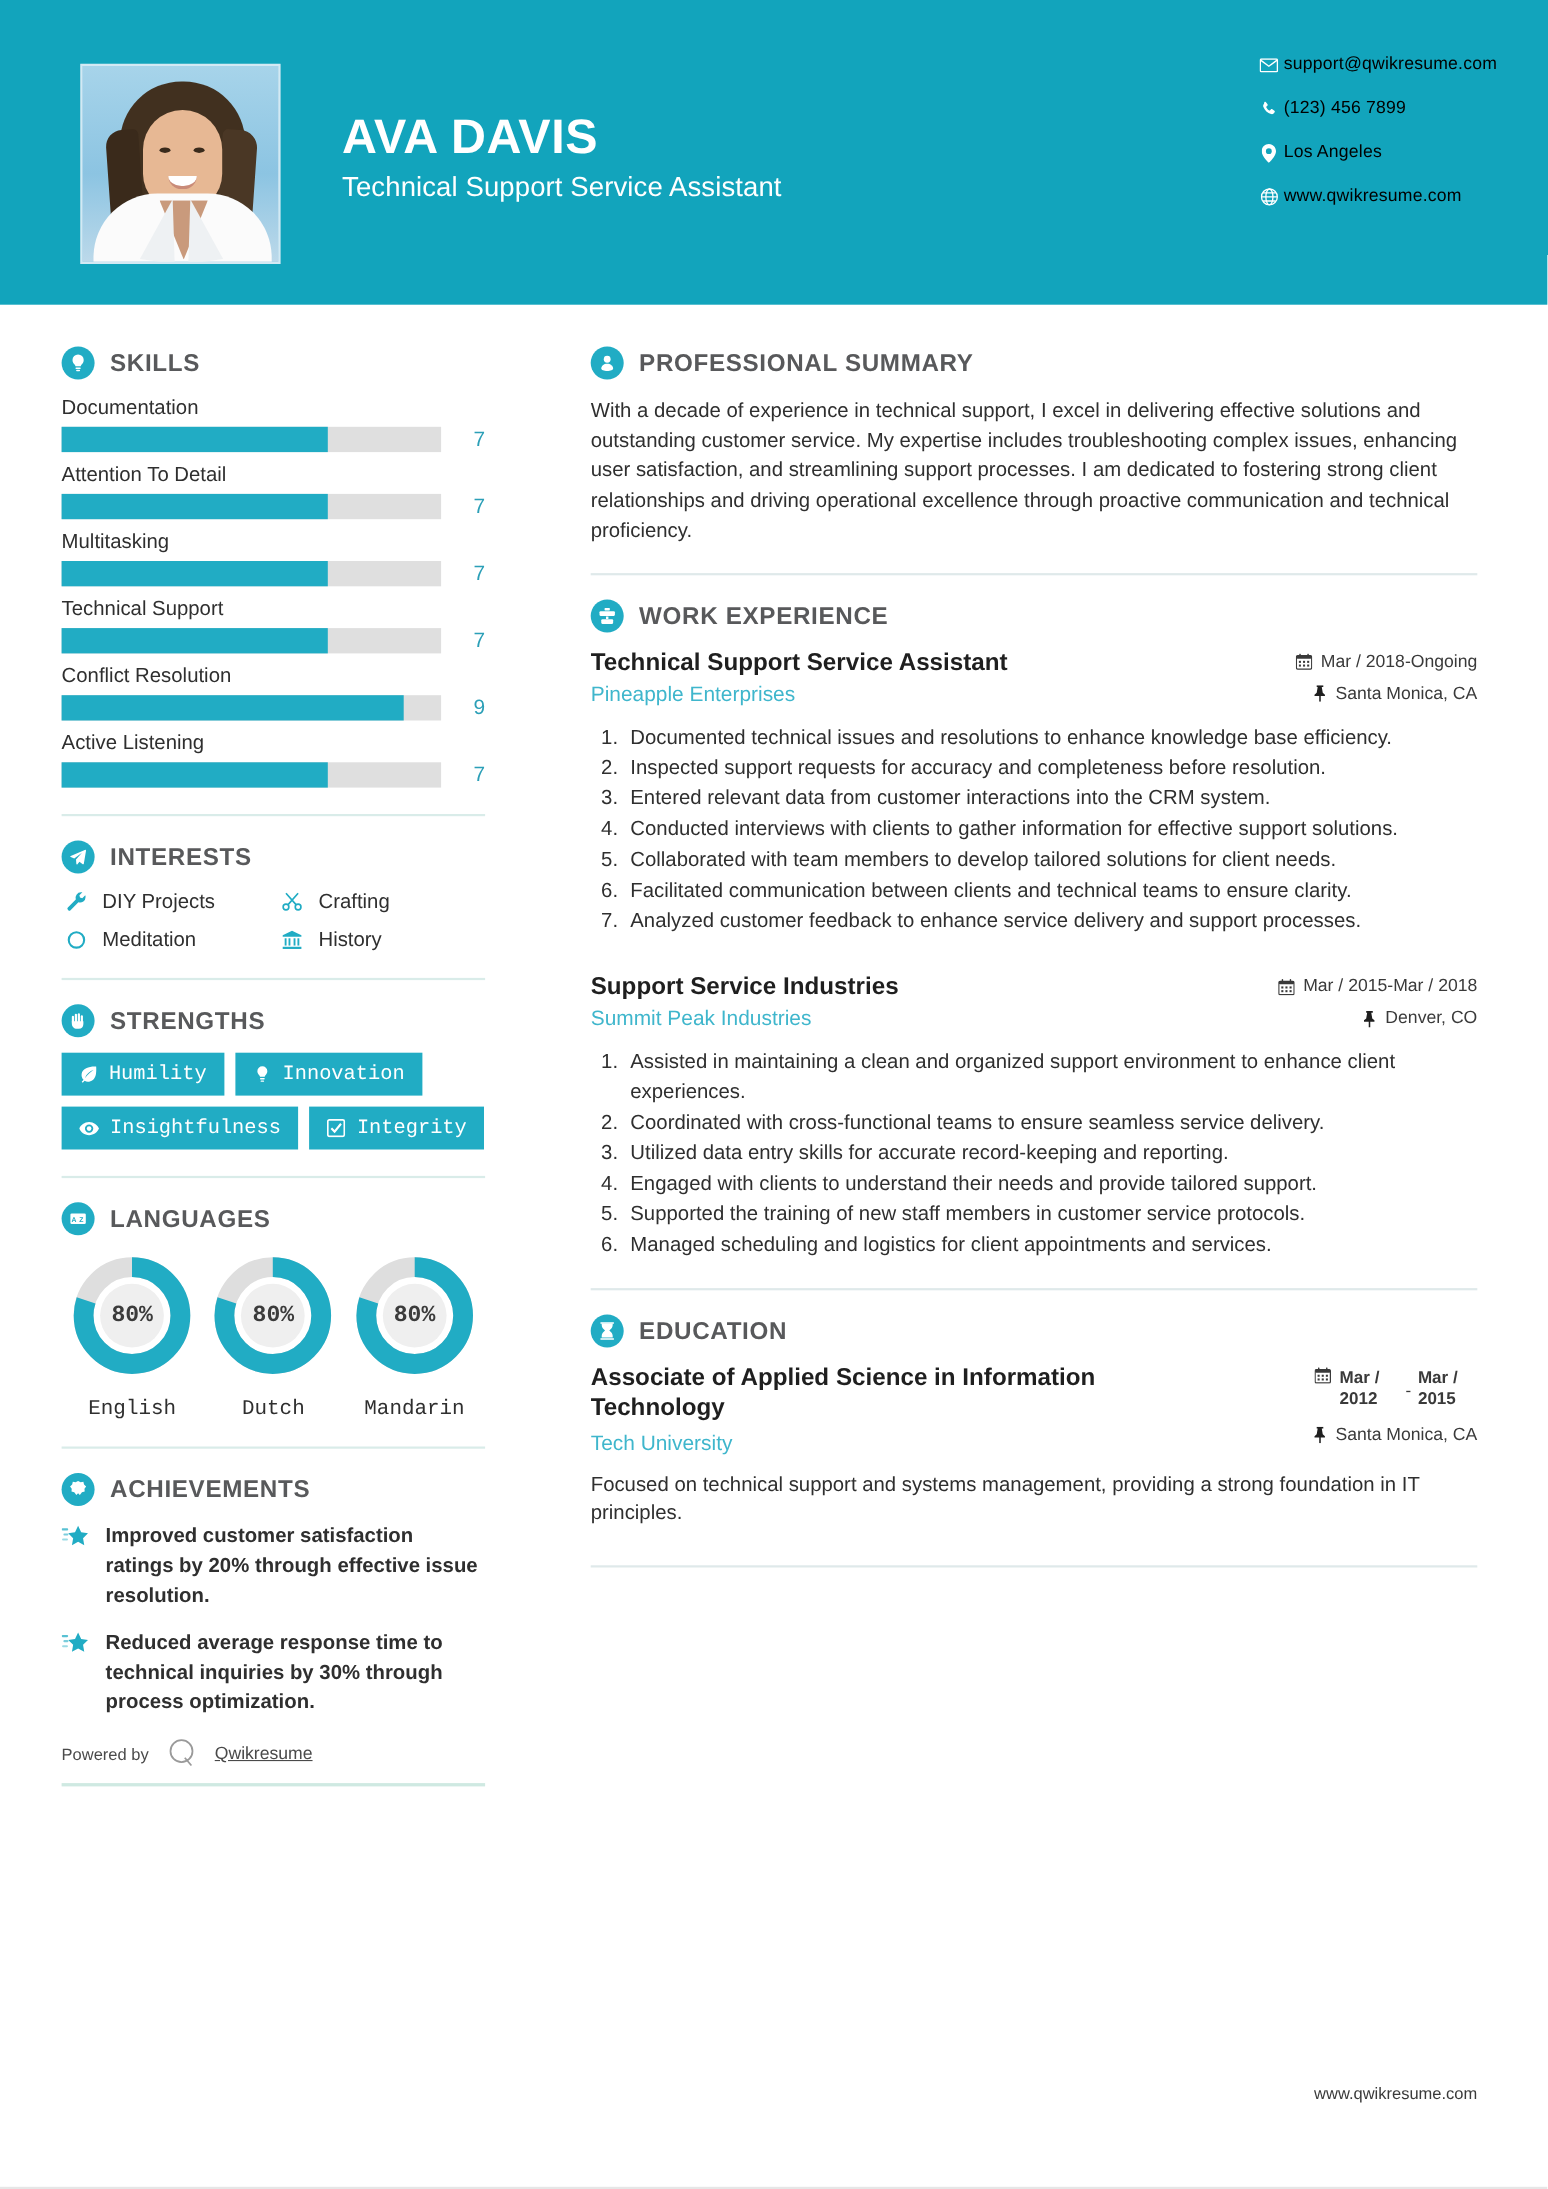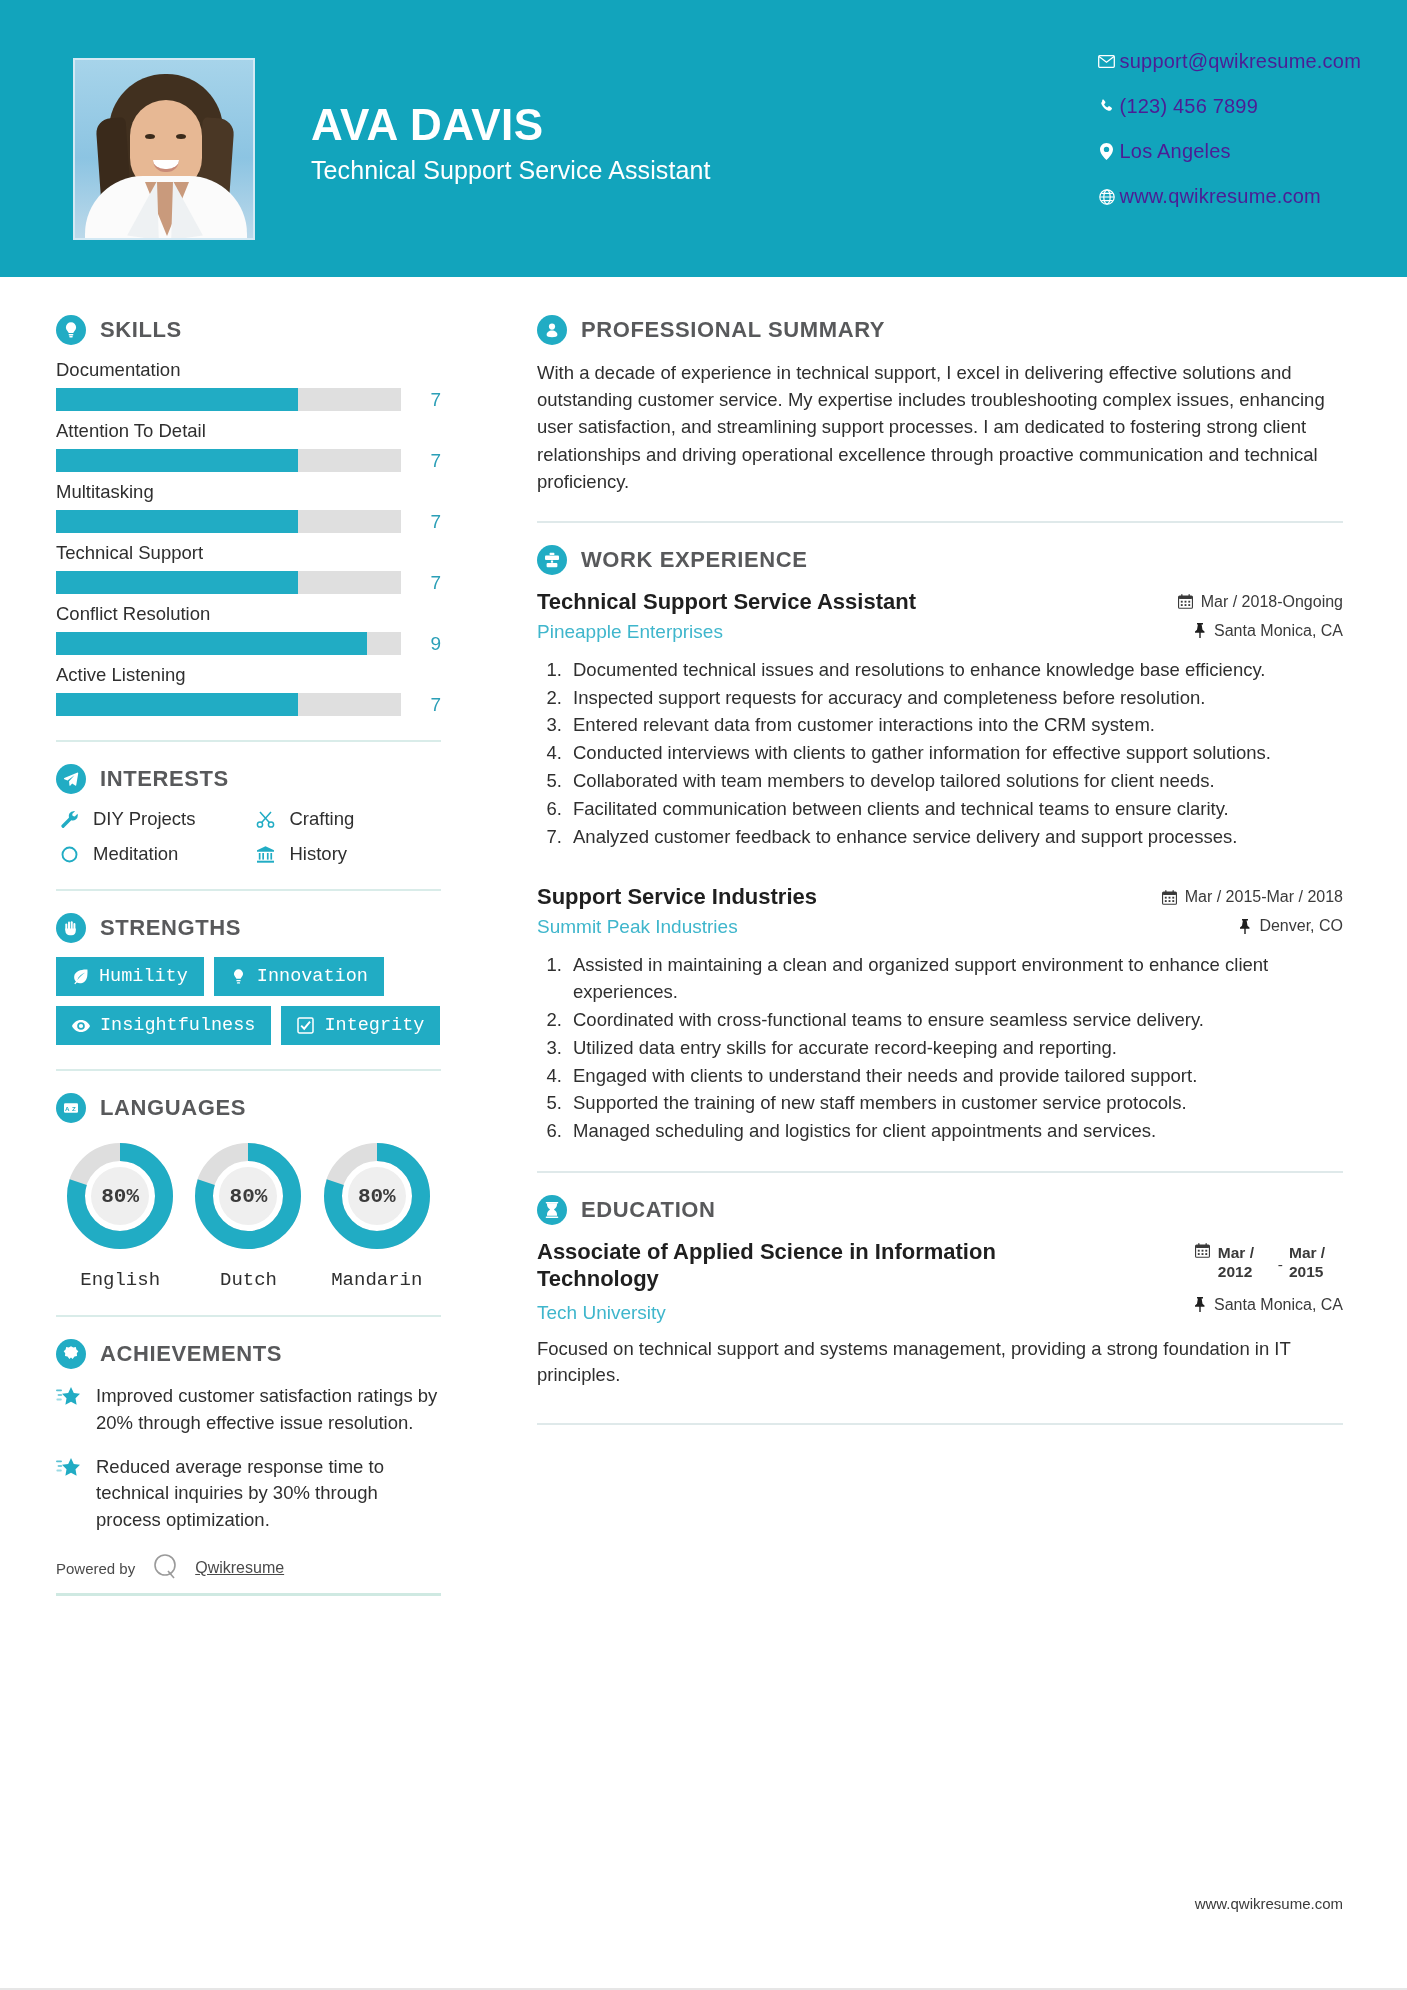--- a/index.html
+++ b/index.html
@@ -46,21 +46,21 @@
     font-size: 44px; font-weight: 700; letter-spacing: .5px;
     color: #ffffff; line-height: 1.05;
   }
   .job-title { font-size: 25px; color:#ffffff; font-weight:400; margin-top:8px; letter-spacing:.1px; }
 
   .contact-list { position:absolute; right:46px; top:50px; }
   .contact-row { display:flex; align-items:center; margin-bottom:22px; }
   .contact-row:last-child{ margin-bottom:0; }
   .c-icon { width:26px; display:flex; justify-content:center; align-items:center; color:#fff; flex:none; }
   .c-icon svg { display:block; }
-  .c-text { color:#4c1d95; font-size:20px; letter-spacing:.2px; }
+  .c-text { color:#000000; font-size:16px; letter-spacing:.2px; }
 
   
   .body-wrap { display:flex; padding:0; }
   .left-col { width: 497px; padding: 38px 56px 0 56px; }
   .right-col { flex:1; padding: 38px 64px 0 40px; }
 
   
   .sec-head { display:flex; align-items:center; margin-bottom:14px; }
   .sec-ico {
     width:30px; height:30px; border-radius:50%; background:#21ACC4;
@@ -103,21 +103,21 @@
   .lang-item { width:145px; text-align:center; }
   .donut { position:relative; width:118px; height:118px; margin:0 auto; }
   .donut svg { display:block; transform:rotate(-90deg); }
   .donut-lbl {
     position:absolute; inset:0; display:flex; align-items:center; justify-content:center;
     font-size:21px; font-weight:700; color:#3b3b3b;
   }
   .lang-name { margin-top:14px; font-size:19px; color:#2f2f2f; }
 
   
-  .ach-item { display:flex; margin-bottom:17px; }
+  .ach-item { display:flex; margin-bottom:17px;font-weight:bold; }
   .ach-ico { width:34px; flex:none; padding-top:2px; }
   .ach-text { font-size:18.5px; color:#2f2f2f; line-height:1.45; margin-left:6px; }
 
   .powered {
     display:flex; align-items:center; margin-top:6px; margin-bottom:8px;
   }
   .powered-txt { font-size:15px; color:#4a4a4a; }
   .powered-logo { margin:0 14px 0 16px; }
   .powered-link { font-size:16px; color:#4a4a4a; text-decoration:underline; }
   .left-bottom-rule { height:3px; background:#cfe9e2; margin-top:6px; }

